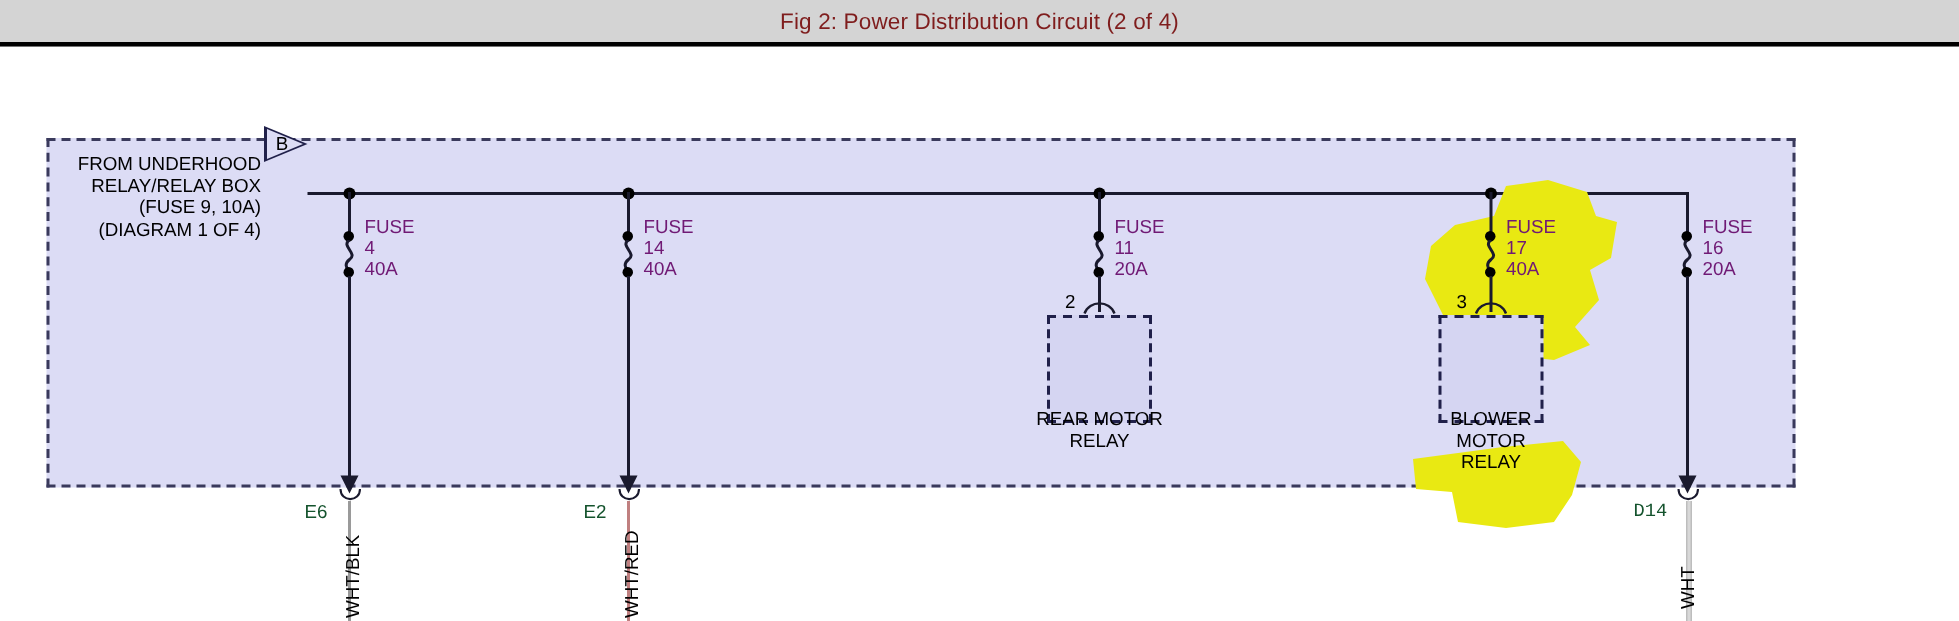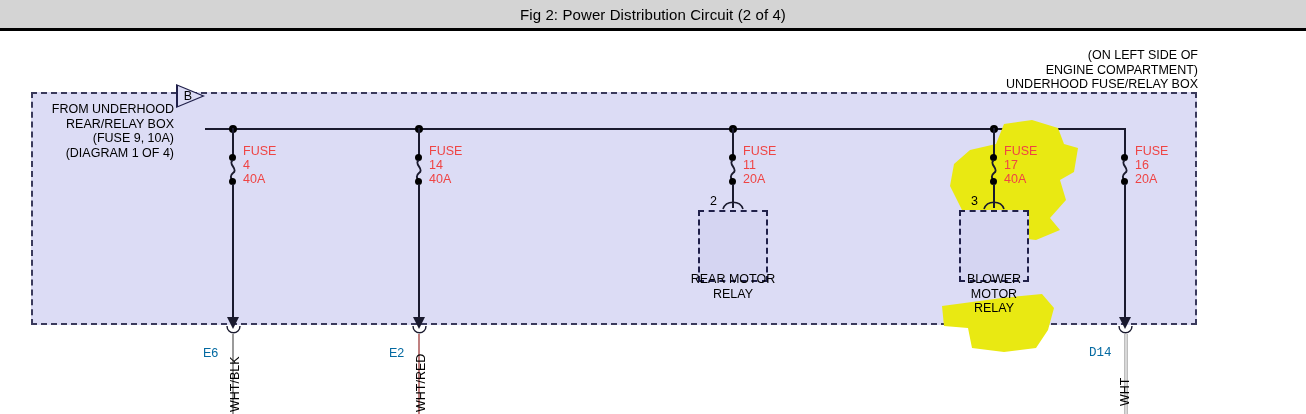--- a/index.html
+++ b/index.html
@@ -13,21 +13,21 @@
   
   #titlebar{
     position:absolute;left:0;top:0;width:1306px;height:31px;
     background:#d4d4d4;
     border-bottom:3px solid #000;
     box-sizing:border-box;
   }
   #titlebar .t{
     position:absolute;left:0;top:0;width:100%;height:28px;
     display:flex;align-items:center;justify-content:center;
-    font-size:15px;color:#000000;
+    font-size:15px;color:#7f1d1d;
     letter-spacing:.1px;
   }
   
   #canvas{
     position:absolute;left:0;top:34px;width:1306px;height:380px;
   }
   
   #boxnote{
     position:absolute;right:108px;top:14px;
     text-align:right;font-size:12.5px;line-height:14.6px;color:#000;
@@ -66,65 +66,60 @@
   }
   
   #bus{
     position:absolute;left:205px;top:94px;width:921px;height:2px;
     background:#1a1a2e;
   }
   
   .vline{position:absolute;width:2px;background:#1a1a2e;}
   .dot{position:absolute;width:8px;height:8px;border-radius:50%;background:#000;}
   .fuselbl{
-    position:absolute;font-size:12.5px;line-height:14.2px;color:#ef4444;
+    position:absolute;font-size:12.5px;line-height:14.2px;color:#701a75;
     white-space:nowrap;text-align:left;
   }
   .squig{position:absolute;}
   
   .relaybox{
     position:absolute;width:70px;height:72px;
     border:2px dashed #20204a;background:#d5d5f2;box-sizing:border-box;
   }
   .relaylbl{
     position:absolute;font-size:12.5px;line-height:14.6px;color:#000;
     text-align:center;white-space:nowrap;
   }
   .pinnum{position:absolute;font-size:12.5px;color:#000;}
   .arc{position:absolute;}
   
   .arrowhead{position:absolute;}
-  .pinlbl{position:absolute;font-size:12.5px;color:#0369a1;white-space:nowrap;margin-top:12px;}
+  .pinlbl{position:absolute;font-size:12.5px;color:#14532d;white-space:nowrap;}
   .wirecolor{
     position:absolute;font-size:12.5px;color:#000;white-space:nowrap;
     transform:rotate(-90deg);transform-origin:left top;
   }
   .wire{position:absolute;width:2px;}
   #hl-layer{position:absolute;left:0;top:0;width:1306px;height:380px;}
 </style>
 </head>
 <body>
 
 <div id="titlebar">
   <div class="t">Fig 2: Power Distribution Circuit (2 of 4)</div>
 </div>
 
 <div id="canvas">
 
-  <div id="boxnote">
-    <div>(ON LEFT SIDE OF</div>
-    <div>ENGINE COMPARTMENT)</div>
-    <div>UNDERHOOD FUSE/RELAY BOX</div>
-  </div>
 
   <div id="fusebox"></div>
 
   <div id="srclabel">
     <div>FROM UNDERHOOD</div>
-    <div>REAR/RELAY BOX</div>
+    <div>RELAY/RELAY BOX</div>
     <div>(FUSE 9, 10A)</div>
     <div>(DIAGRAM 1 OF 4)</div>
   </div>
 
   <div id="conn">
     <div class="tri"></div>
     <div class="inner"></div>
     <div class="lbl">B</div>
   </div>
 

